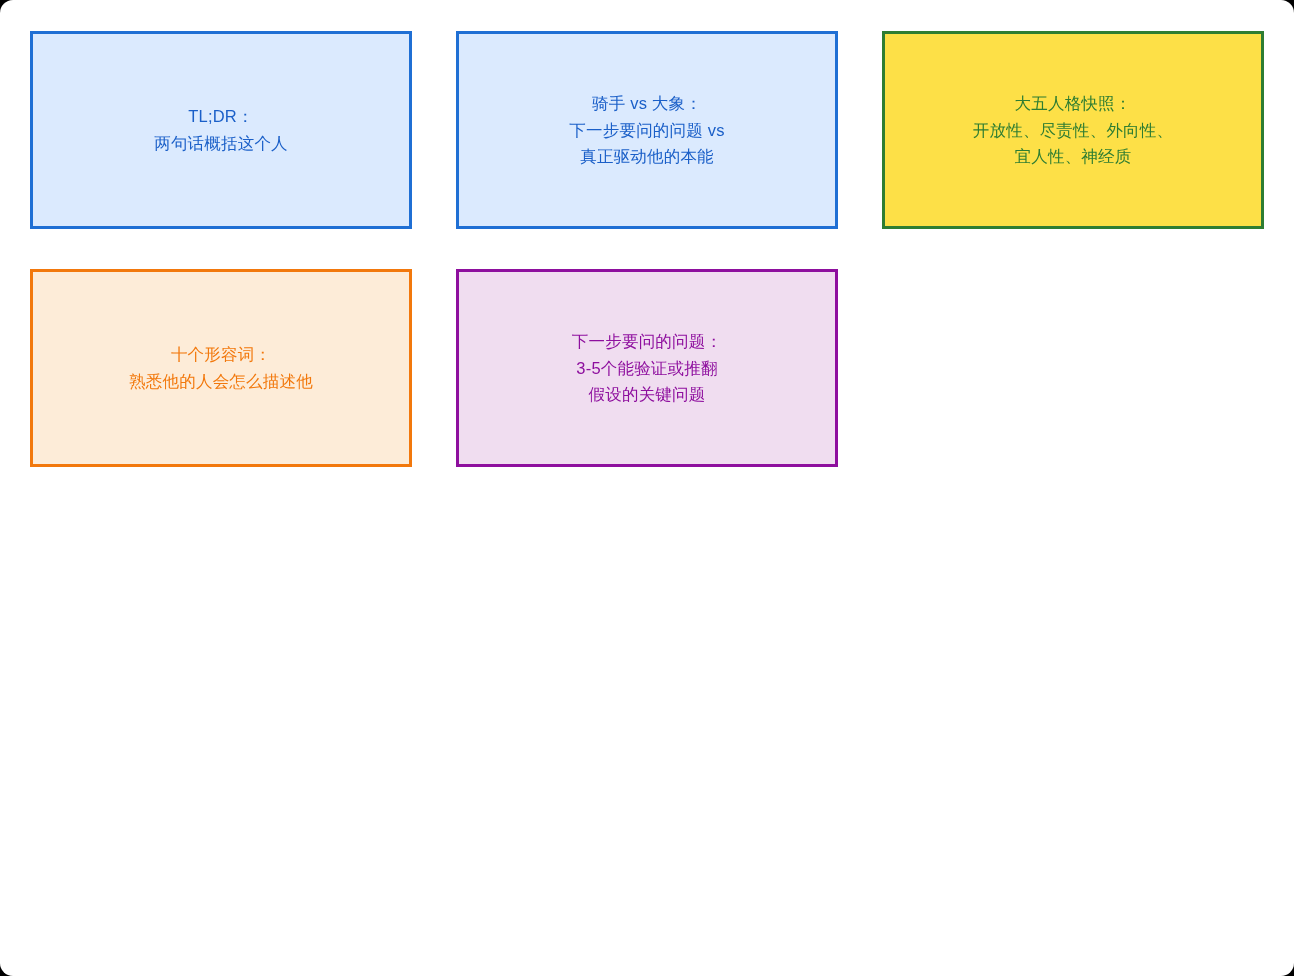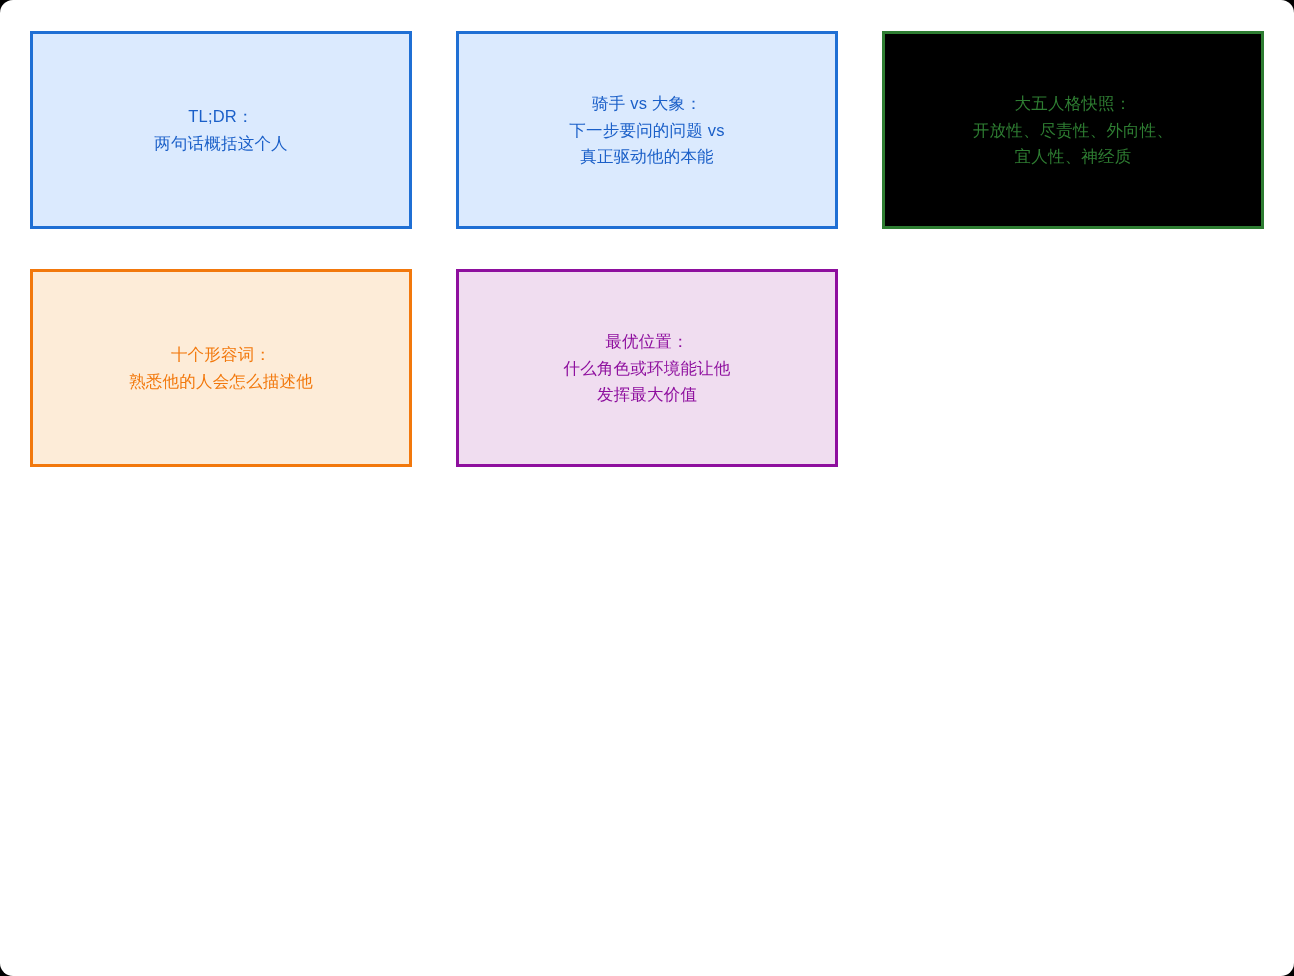--- a/index.html
+++ b/index.html
@@ -53,21 +53,21 @@
     line-height: 1.62;
     font-weight: 400;
     white-space: pre-line;
     letter-spacing: 0.2px;
   }
 
   
   .theme-blue   { background: #dbeafe; border-color: #1f6fd4; }
   .theme-blue   .card-text { color: #1a5fc8; }
 
-  .theme-green  { background: #000000; border-color: #2e7d32; }
+  .theme-green  { background: #fde047; border-color: #2e7d32; }
   .theme-green  .card-text { color: #2e7d32; }
 
   .theme-orange { background: #fdecd8; border-color: #f2780c; }
   .theme-orange .card-text { color: #f2780c; }
 
   .theme-purple { background: #f0ddf0; border-color: #8e0f9e; }
   .theme-purple .card-text { color: #8e0f9e; }
 </style>
 </head>
 <body>
@@ -96,21 +96,21 @@
 
 
 
 
     <div class="card theme-orange">
       <span class="card-text">十个形容词：
 熟悉他的人会怎么描述他</span>
     </div>
 
 
+    <div class="card theme-purple">
+      <span class="card-text">下一步要问的问题：
+3-5个能验证或推翻
+假设的关键问题</span>
+    </div>
 
-    <div class="card theme-purple">
-      <span class="card-text">最优位置：
-什么角色或环境能让他
-发挥最大价值</span>
-    </div>
 
   </div>
 </div>
 
 </body></html>

